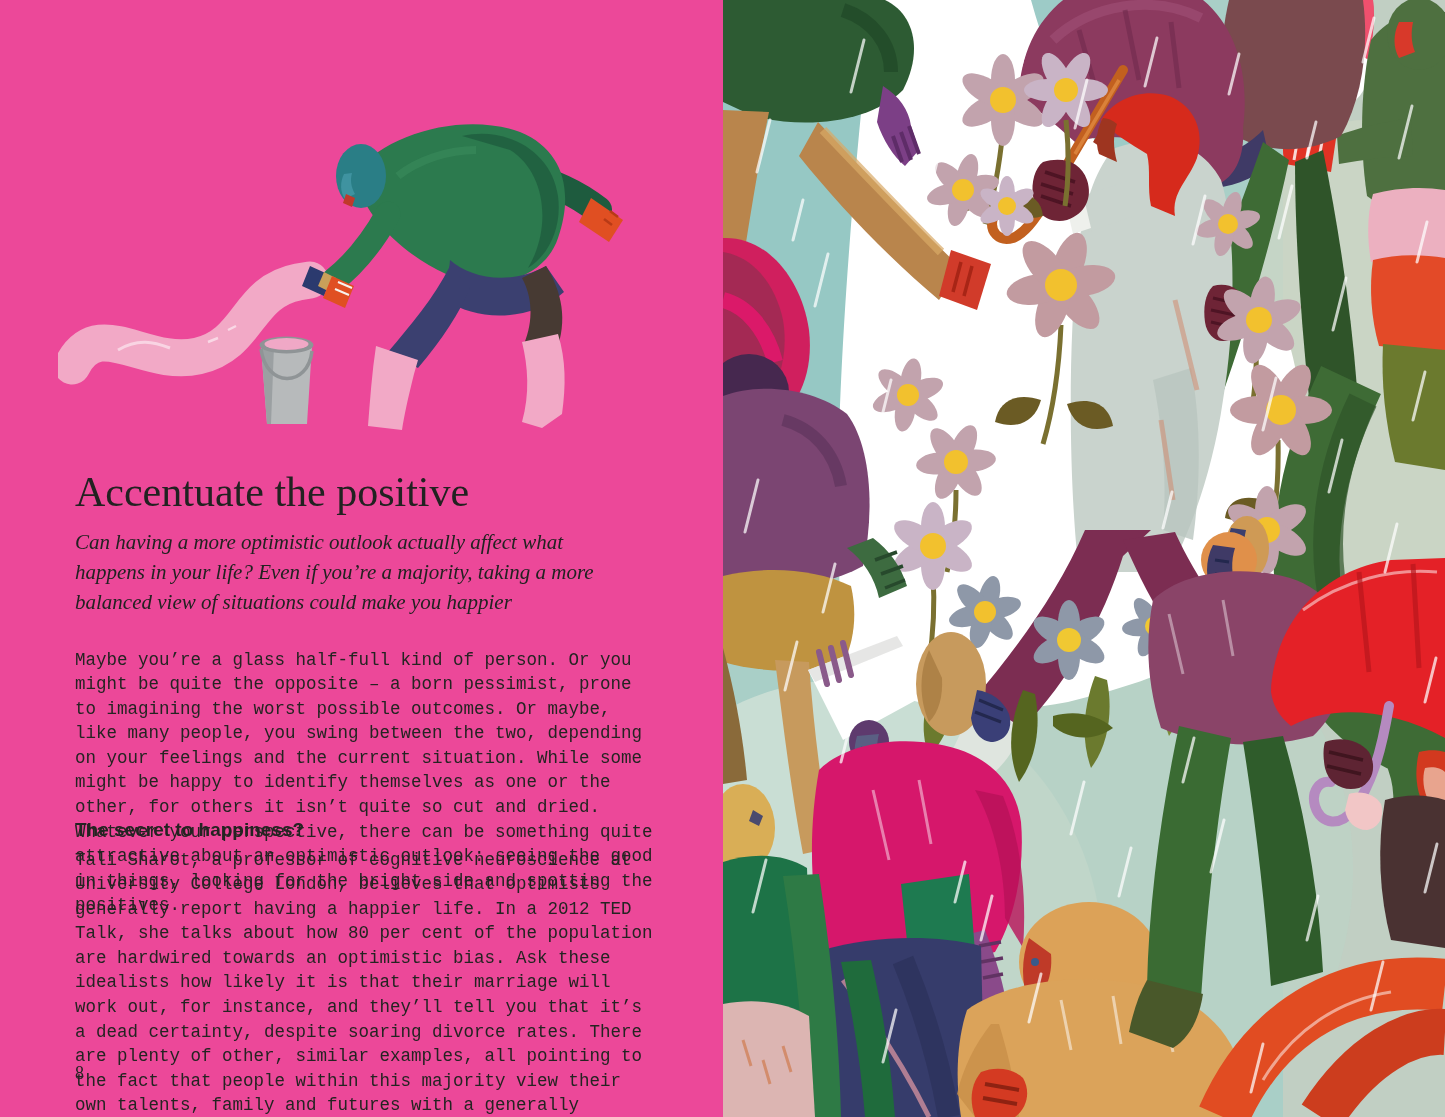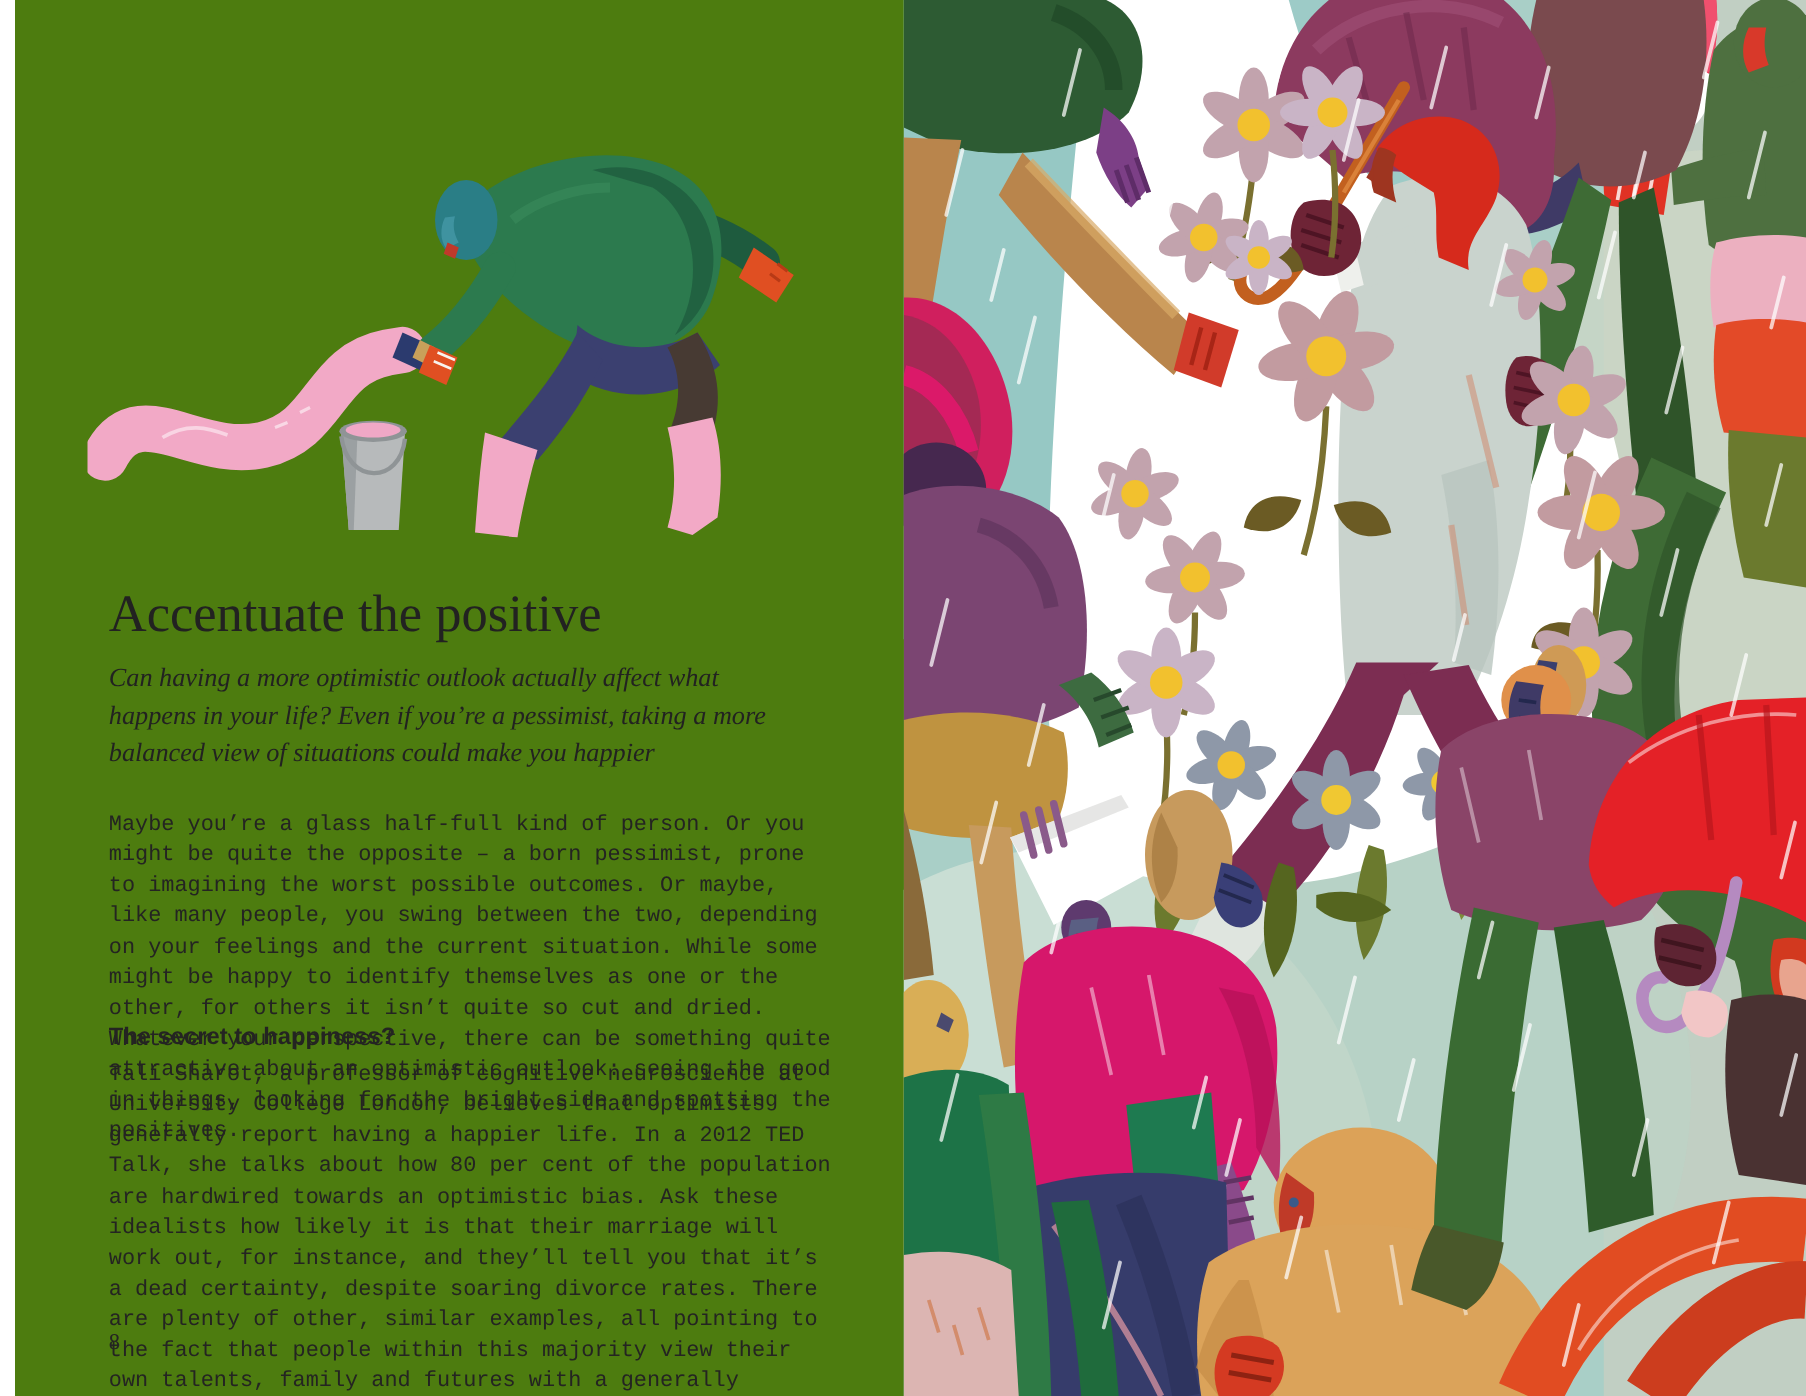--- a/index.html
+++ b/index.html
@@ -1,18 +1,18 @@
 <!DOCTYPE html>
 <html><head>
 <meta charset="utf-8">
 <style>
   html,body{margin:0;padding:0;background:#ffffff;}
   .spread{position:relative;width:1445px;height:1117px;background:#ffffff;overflow:hidden;
           font-family:"Liberation Serif", serif;color:#1d1d1b;}
-  .page-left{position:absolute;left:12px;top:0;width:723px;height:1117px;background:#4d7c0f;}
+  .page-left{position:absolute;left:0;top:0;width:723px;height:1117px;background:#ec4899;}
   .page-right{position:absolute;left:723px;top:0;width:722px;height:1117px;}
   .illus-left{position:absolute;left:58px;top:116px;width:602px;height:314px;}
   .title{position:absolute;left:75px;top:441px;width:600px;font-size:42px;line-height:1.1;
          font-weight:400;letter-spacing:0px;color:#222221;}
   .standfirst{position:absolute;left:75px;top:506px;width:548px;font-size:21px;line-height:30px;
          font-style:italic;color:#222221;}
   .para{position:absolute;left:75px;width:580px;font-size:17.5px;line-height:24.6px;color:#242422;font-family:Liberation Mono, monospace;}
   .para1{top:630px;}
   .heading{position:absolute;left:75px;top:803px;width:580px;font-family:"Liberation Sans",sans-serif;
          font-weight:700;font-size:19px;color:#242422;}
@@ -71,21 +71,21 @@
           <path d="M 392 150 C 376 182, 352 210, 330 236 L 360 252 C 384 224, 402 196, 412 172 Z" fill="#3b4070"></path>
           <path d="M 488 150 C 504 176, 510 204, 498 236 L 466 228 C 476 204, 474 180, 464 162 Z" fill="#473a33"></path>
 
           <path d="M 318 230 l 42 14 -4 14 c -6 24, -10 42, -12 56 l -34 -4 c 2 -26, 4 -54, 8 -80 Z" fill="#f2a9c6"></path>
           <path d="M 464 226 l 36 -8 c 8 26, 8 52, 4 80 l -20 14 -20 -6 c 8 -28, 6 -56, 0 -80 Z" fill="#f2a9c6"></path>
         </g>
       </svg>
     </div>
 
     <h1 class="title">Accentuate the positive</h1>
-    <p class="standfirst">Can having a more optimistic outlook actually affect what happens in your life? Even if you’re a pessimist, taking a more balanced view of situations could make you happier</p>
+    <p class="standfirst">Can having a more optimistic outlook actually affect what happens in your life? Even if you’re a majority, taking a more balanced view of situations could make you happier</p>
     <p class="para para1">Maybe you’re a glass half-full kind of person. Or you might be quite the opposite – a born pessimist, prone to imagining the worst possible outcomes. Or maybe, like many people, you swing between the two, depending on your feelings and the current situation. While some might be happy to identify themselves as one or the other, for others it isn’t quite so cut and dried. Whatever your perspective, there can be something quite attractive about an optimistic outlook: seeing the good in things, looking for the bright side and spotting the positives.</p>
     <h2 class="heading">The secret to happiness?</h2>
     <p class="para para2">Tali Sharot, a professor of cognitive neuroscience at University College London, believes that optimists generally report having a happier life. In a 2012 TED Talk, she talks about how 80 per cent of the population are hardwired towards an optimistic bias. Ask these idealists how likely it is that their marriage will work out, for instance, and they’ll tell you that it’s a dead certainty, despite soaring divorce rates. There are plenty of other, similar examples, all pointing to the fact that people within this majority view their own talents, family and futures with a generally positive slant. While they might not apply this rose-tinted view to the rest of the world, or even their neighbour, they have faith that their private world is going to be okay because they choose to believe it will.</p>
     <div class="pagenum">8</div>
   </div>
 
   <div class="page-right">
     <svg width="722" height="1117" viewBox="0 0 722 1117">
 
       <g>

